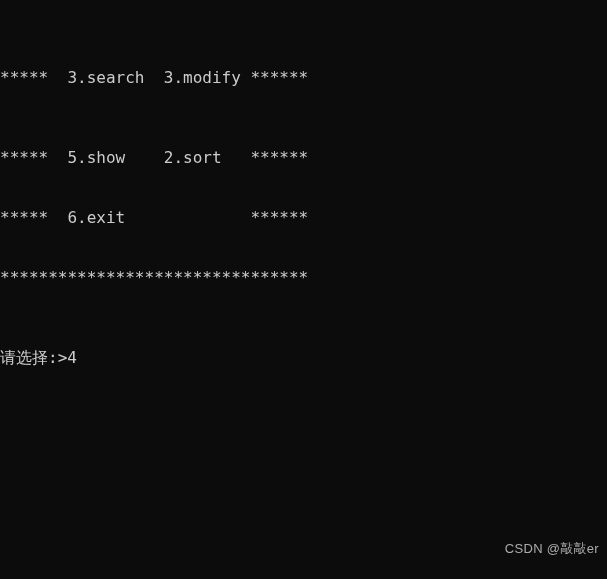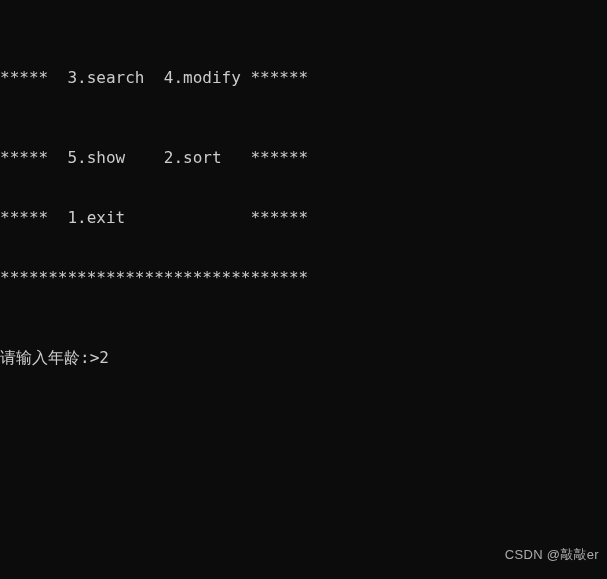--- a/index.html
+++ b/index.html
@@ -36,43 +36,43 @@
   }
   .line {
     display: block;
     height: 20px;
     white-space: pre;
   }
 
   .watermark {
     position: absolute;
     right: 8px;
-    bottom: 16px;
+    bottom: 22px;
     color: #b9b9b9;
     font-family: "Liberation Sans", sans-serif;
     font-size: 13px;
     line-height: 16px;
     letter-spacing: 0.3px;
     white-space: pre;
     opacity: 0.92;
   }
 </style>
 </head>
 <body>
 
 <div id="console">
 
   
-  <span class="scrolled-line"><span>*****  3.search  4.modify ******</span></span>
+  <span class="scrolled-line"><span>*****  3.search  3.modify ******</span></span>
 
   <span class="line">*****  5.show    2.sort   ******</span>
-  <span class="line">*****  1.exit             ******</span>
+  <span class="line">*****  6.exit             ******</span>
   <span class="line">********************************</span>
 
-  <span class="line">请输入年龄:&gt;2</span>
+  <span class="line">请选择:&gt;4</span>
   
   
   
   
 
   
 
   
 
   

